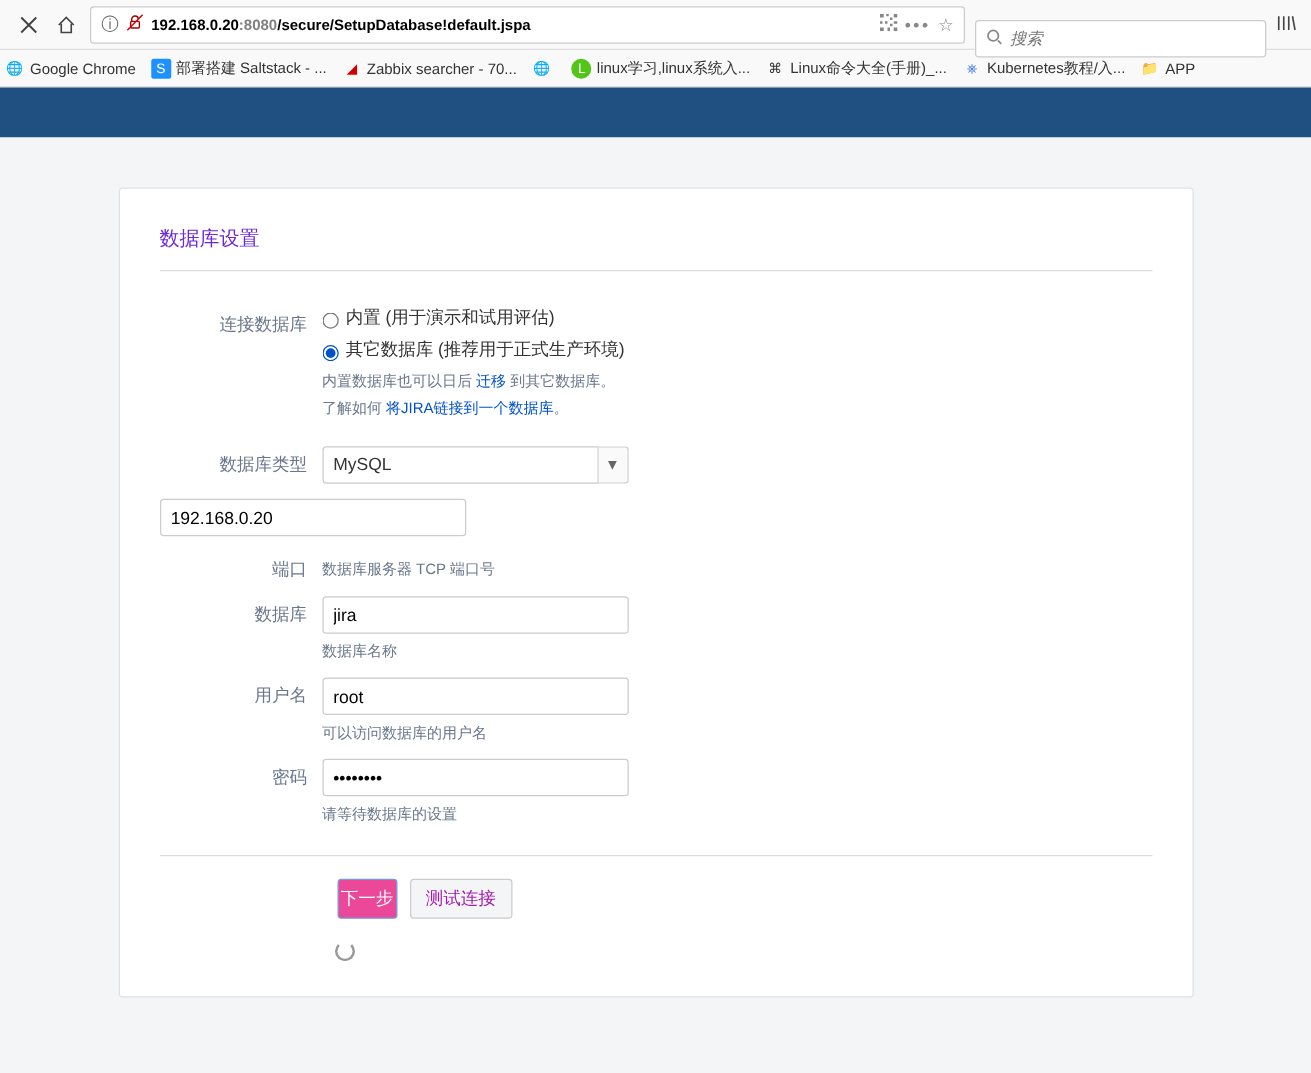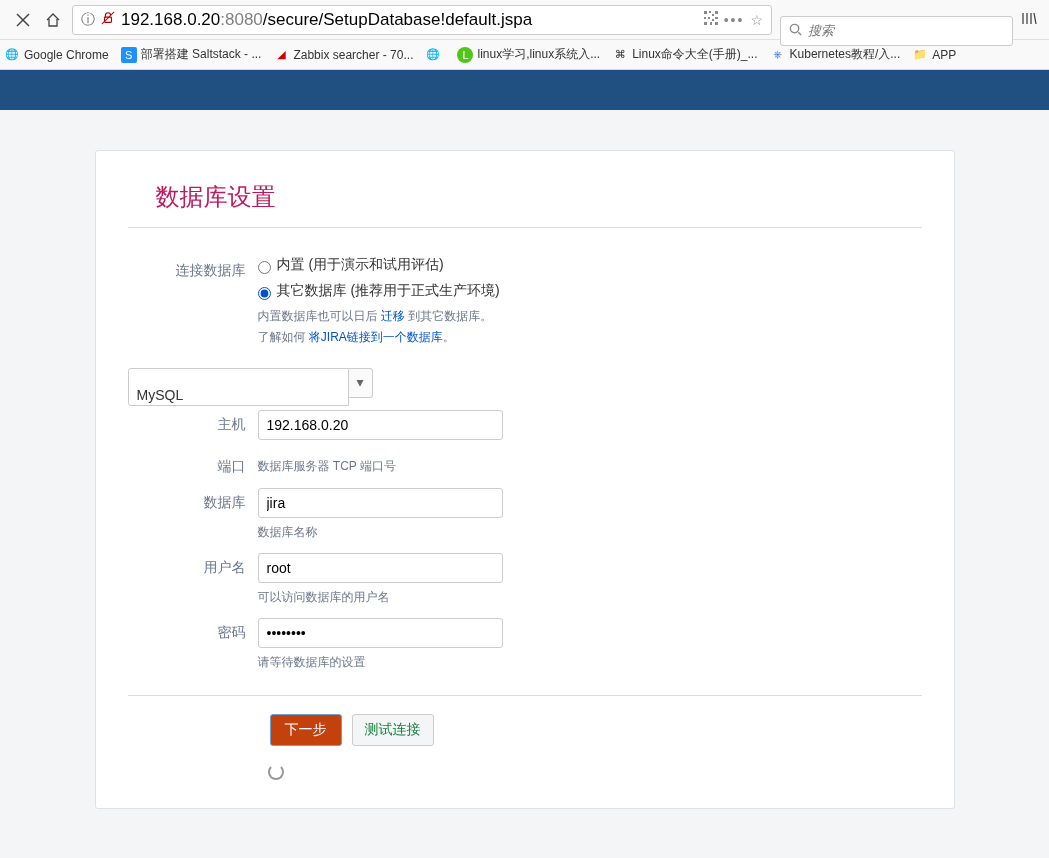--- a/index.html
+++ b/index.html
@@ -4,64 +4,64 @@
   <style>
     * { margin: 0; padding: 0; box-sizing: border-box; }
     body { font-family: -apple-system, BlinkMacSystemFont, "Segoe UI", Arial, "Microsoft YaHei", sans-serif; font-size: 14px; color: #333; background: #fff; width: 1049px; }
     
     
     .browser-chrome { background: #f9f9fa; }
     .addr-row { display: flex; align-items: center; height: 40px; gap: 8px; padding: 0 12px; border-bottom: 1px solid #e0e0e0; }
     .nav-icon { width: 22px; height: 22px; display: inline-flex; align-items: center; justify-content: center; color: #555; cursor: pointer; }
     .addr-bar { flex: 0 0 700px; height: 30px; border: 1px solid #ccc; border-radius: 3px; display: flex; align-items: center; padding: 0 8px; background: #fff; gap: 6px; color: #404040; }
     .addr-bar .info-icon { color: #666; font-size: 14px; }
-    .addr-url { flex: 1; font-size: 17px; white-space: nowrap; overflow: hidden; }
+    .addr-url { flex: 1; font-size: 12px; white-space: nowrap; overflow: hidden; font-weight: bold; }
     .addr-url .host { color: #000; }
     .addr-url .port { color: #808080; }
     .addr-url .path { color: #000; }
     .ellipsis-icon { color: #888; letter-spacing: 2px; }
     .star-icon { color: #888; }
     .qr-icon { color: #888; font-size: 13px; }
     .search-box { flex: 1; height: 30px; border: 1px solid #ccc; border-radius: 3px; display: flex; align-items: center; padding: 0 8px; background: #fff; gap: 6px; color: #999; margin-top: 22px; }
     .search-box input { border: none; outline: none; flex: 1; font-size: 13px; color: #555; font-style: italic; }
     .right-icons { display: flex; gap: 14px; align-items: center; color: #555; }
     
     .bookmarks-row { display: flex; align-items: center; height: 30px; padding: 0 4px; border-bottom: 1px solid #d6d6d6; gap: 12px; font-size: 12px; color: #333; }
     .bookmark { display: flex; align-items: center; gap: 4px; cursor: pointer; white-space: nowrap; }
     .bm-icon { width: 16px; height: 16px; display: inline-flex; align-items: center; justify-content: center; font-size: 11px; }
     
     
     .app-header { background: #205081; height: 40px; }
     
     
     .page-wrap { background: #f4f5f7; padding: 40px 0 60px 0; }
     .card { width: 860px; margin: 0 auto; background: #fff; border: 1px solid #dfe1e6; border-radius: 3px; padding: 30px 32px 28px 32px; }
-    .page-title { font-size: 24px; color: #be185d; font-weight: 500; margin-bottom: 14px; margin-left: 28px; }
+    .page-title { font-size: 16px; color: #6d28d9; font-weight: 500; margin-bottom: 14px; }
     .title-rule { border: none; border-top: 1px solid #ddd; margin-bottom: 28px; }
     
     .form-row { display: flex; margin-bottom: 12px; }
     .form-label { width: 130px; text-align: right; padding-right: 12px; padding-top: 6px; color: #6b778c; font-size: 14px; }
     .form-control { flex: 1; }
     
     .radio-line { display: flex; align-items: flex-end; gap: 6px; margin-bottom: 8px; color: #333; }
     .radio-line input { accent-color: #0052cc; }
     .help-line { color: #6b778c; font-size: 12px; margin-bottom: 4px; }
     .help-line a { color: #0052cc; text-decoration: none; }
     
     .select-wrap { display: flex; width: 245px; height: 30px; }
-    .select-display { flex: 1; border: 1px solid #ccc; border-radius: 3px 0 0 3px; padding: 18px 8px; background: #fff; font-size: 14px; }
+    .select-display { flex: 1; border: 1px solid #ccc; border-radius: 3px 0 0 3px; padding: 5px 8px; background: #fff; font-size: 14px; }
     .select-btn { width: 24px; border: 1px solid #ccc; border-left: none; border-radius: 0 3px 3px 0; background: #fafafa; color: #666; text-align: center; line-height: 26px; cursor: pointer; }
     
     .text-input { width: 245px; height: 30px; border: 1px solid #ccc; border-radius: 3px; padding: 5px 8px; font-size: 14px; outline: none; display: block; }
     .field-desc { color: #6b778c; font-size: 12px; margin-top: 6px; }
     
     .actions-rule { border: none; border-top: 1px solid #ddd; margin: 24px 0 18px 0; }
     .actions-row { display: flex; gap: 10px; margin-left: 142px; margin-bottom: 18px; }
-    .btn-primary { background: #c2410c; color: #fff; border: 1px solid #6fa0d7; border-radius: 3px; padding: 6px 14px; font-size: 14px; cursor: pointer; }
-    .btn-secondary { background: #f4f5f7; color: #15803d; border: 1px solid #ccc; border-radius: 3px; padding: 6px 12px; font-size: 14px; cursor: pointer; }
+    .btn-primary { background: #ec4899; color: #fff; border: 1px solid #6fa0d7; border-radius: 3px; padding: 6px 2px; font-size: 14px; cursor: pointer; }
+    .btn-secondary { background: #f4f5f7; color: #a21caf; border: 1px solid #ccc; border-radius: 3px; padding: 6px 12px; font-size: 14px; cursor: pointer; }
     
     .status-row { display: flex; align-items: center; gap: 8px; margin-left: 140px; color: #333; font-size: 14px; }
     .spinner { width: 16px; height: 16px; border: 2px solid #999; border-top-color: transparent; border-radius: 50%; display: inline-block; animation: spin 1s linear infinite; }
     @keyframes spin { to { transform: rotate(360deg); } }
     .outer { position: relative; }
   </style>
 </head>
 <body>
 
 <div class="outer">
@@ -187,30 +187,30 @@
           <div class="help-line">
             <span>内置数据库也可以日后 </span><a href="#">迁移</a><span> 到其它数据库。</span>
           </div>
           <div class="help-line">
             <span>了解如何 </span><a href="#">将JIRA链接到一个数据库</a><span>。</span>
           </div>
         </div>
       </div>
 
       <div class="form-row" style="margin-top:18px;">
+        <div class="form-label">数据库类型</div>
         <div class="form-control">
           <div class="select-wrap">
             <div class="select-display">MySQL</div>
             <div class="select-btn">▾</div>
           </div>
         </div>
       </div>
 
       <div class="form-row">
-        <div class="form-label">主机</div>
         <div class="form-control">
           <input class="text-input" type="text" value="192.168.0.20" style="">
         </div>
       </div>
 
       <div class="form-row">
         <div class="form-label">端口</div>
         <div class="form-control">
           <div class="field-desc">数据库服务器 TCP 端口号</div>
         </div>

